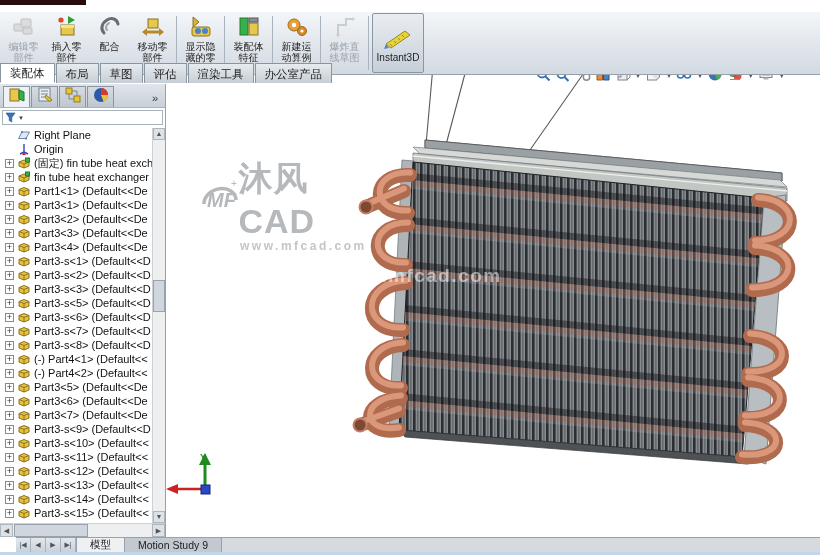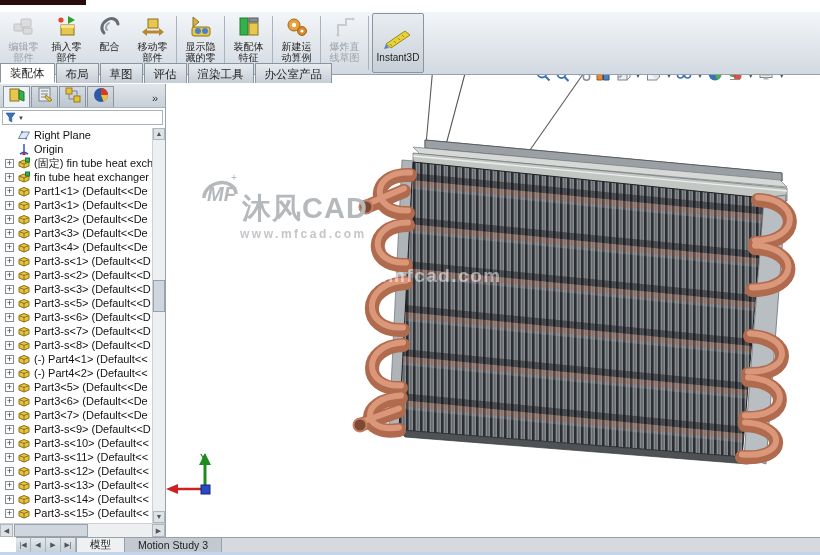--- a/index.html
+++ b/index.html
@@ -32,21 +32,21 @@
 
   
   .viewport { position:absolute; left:166px; top:64px; width:654px; height:473px; background:#fff; z-index:1; }
   .modelsvg { position:absolute; left:0; top:0; }
   .headsup { position:absolute; left:368px; top:3px; height:18px; display:flex; align-items:center; gap:3px; z-index:10; }
   .hu-ico { width:17px; height:17px; display:flex; align-items:center; justify-content:center; }
   .hu-caret { font-size:6px; color:#50565c; margin:0 1px; }
 
   .brandmark { position:absolute; left:32px; top:92px; width:175px; color:#b6b9bc; z-index:5; }
   .brand-row { display:flex; align-items:center; }
-  .brand-title { font-size:29px; font-weight:bold; letter-spacing:1px;margin-top:33px; }
+  .brand-title { font-size:34px; font-weight:bold; letter-spacing:1px; }
   .brand-url { font-size:12px; letter-spacing:2.5px; color:#c3c6c9; margin-left:42px; margin-top:-2px; font-weight:bold; }
 
   
   .panel { position:absolute; left:0; top:84px; width:166px; height:453px; background:#fff;
            border-right:1px solid #97a1ab; z-index:20; }
   .mgr-tabs { height:24px; background:linear-gradient(#dfe5ea,#c8d0d8); display:flex; align-items:flex-end;
               padding:2px 3px 0; border-bottom:1px solid #aab3bc; }
   .mgr-tab { width:27px; height:21px; border:1px solid #8b95a0; border-bottom:none;
              background:linear-gradient(#d5dbe1,#bec7cf); display:flex; align-items:center; justify-content:center; margin-right:1px; }
   .mgr-tab.active { background:#eef1f5; }
@@ -670,16 +670,16 @@
       <div class="hs-btn">▶</div>
     </div>
   </div>
 
   <div class="bottom-bar" id="bottombar">
       <div class="nav-btn">|◀</div>
       <div class="nav-btn">◀</div>
       <div class="nav-btn">▶</div>
       <div class="nav-btn">▶|</div>
       <div class="btab active">模型</div>
-      <div class="btab inactive">Motion Study 3</div>
+      <div class="btab inactive">Motion Study 9</div>
     </div>
   <div class="status-bar"></div>
 </div>
 
 </body></html>

